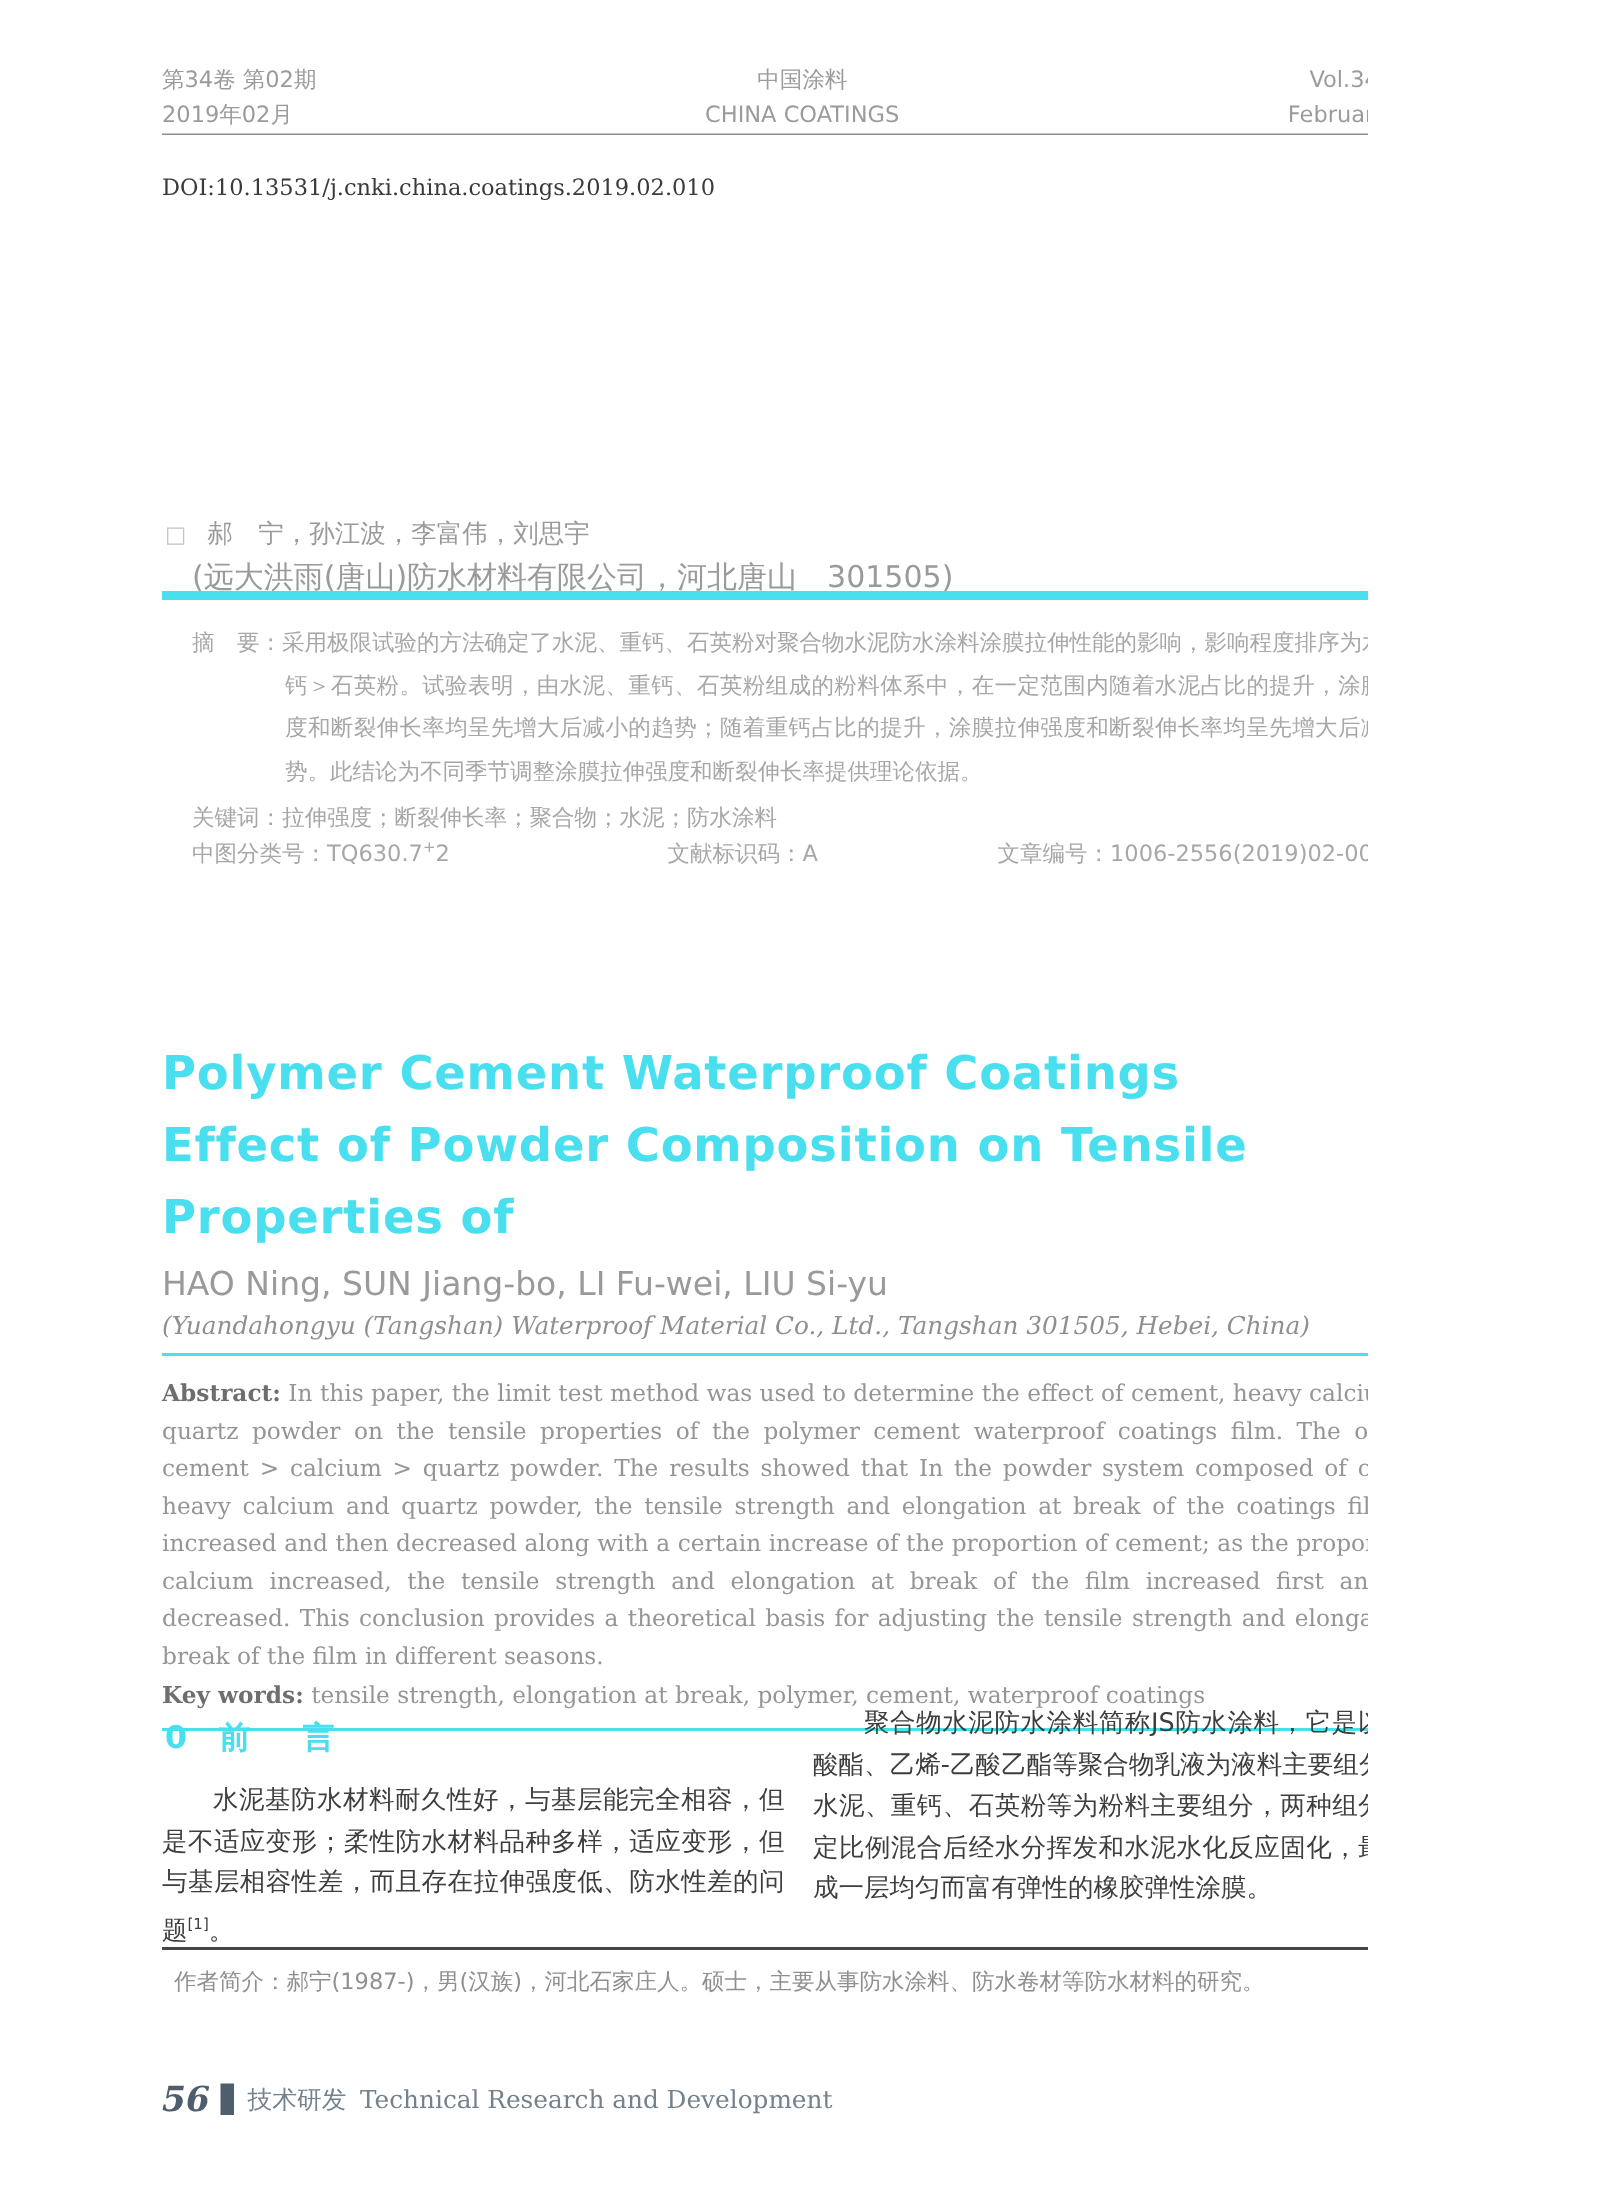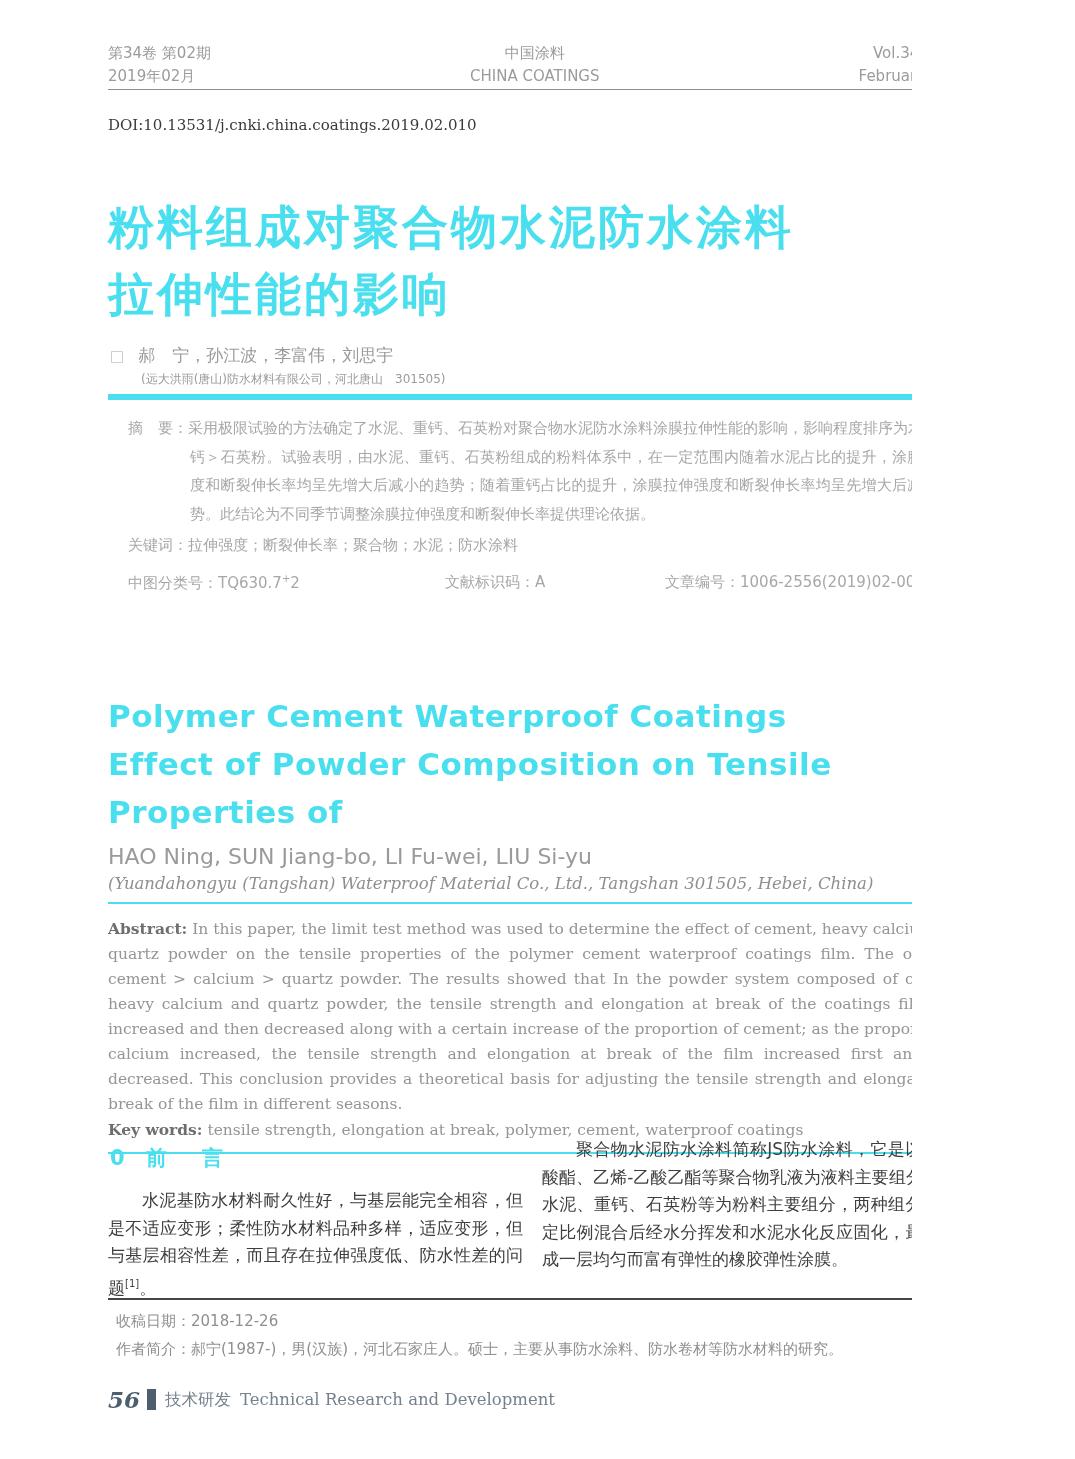--- a/index.html
+++ b/index.html
@@ -14,28 +14,28 @@
   .hdr .r { text-align:right; }
   .hdr-rule { position:absolute; left:108px; top:89px; width:860px; height:1px; background:#8d8d8d; }
   .doi { position:absolute; left:108px; top:96px; font-family:"DejaVu Serif","Liberation Serif",serif;
          font-size:15px; color:#3a3a3a;margin-top:20px; }
 
   
   .cn-title { position:absolute; left:108px; top:194px; color:var(--accent);
               font-size:46px; font-weight:bold; line-height:67px; letter-spacing:3px; }
   .cn-authors { position:absolute; left:110px; top:344px; font-size:17px; color:#9a9a9a; }
   .cn-authors .sq { color:#c4c4c4; margin-right:14px; font-size:15px; }
-  .cn-affil { position:absolute; left:141px; top:371px; font-size:12px; color:#9a9a9a; }
+  .cn-affil { position:absolute; left:128px; top:371px; font-size:20px; color:#9a9a9a; }
   .bar-thick { position:absolute; left:108px; top:394px; width:860px; height:6px; background:var(--accent); }
 
   
   .meta { position:absolute; left:128px; top:414px; width:840px; color:#a7a7a7; font-size:15px; }
   .cn-abs { line-height:28.5px; text-align:justify; padding-left:62px; text-indent:-62px; }
   .cn-kw  { margin-top:3px; line-height:28.5px; }
-  .clc-row { margin-top:13px; display:flex; }
+  .clc-row { display:flex; }
   .clc-row .i1 { width:317px; }
   .clc-row .i2 { width:220px; }
   sup { font-size:10px; }
 
   
   .en-block { position:absolute; left:108px; top:692px; width:860px; }
   .en-title { color:var(--accent); font-size:31px; font-weight:bold; line-height:48px; letter-spacing:.5px; }
   .en-authors { margin-top:8px; font-size:22px; color:#9a9a9a; }
   .en-affil { margin-top:5px; font-family:"DejaVu Serif","Liberation Serif",serif;
               font-style:italic; font-size:16.5px; color:#8f8f8f; }
@@ -77,24 +77,20 @@
       <div>CHINA COATINGS</div>
     </div>
     <div class="r">
       <div>Vol.34  No.02</div>
       <div>February  2019</div>
     </div>
   </div>
   <div class="hdr-rule"></div>
   <div class="doi">DOI:10.13531/j.cnki.china.coatings.2019.02.010</div>
 
-  <div class="cn-title">
-    <div>粉料组成对聚合物水泥防水涂料</div>
-    <div>拉伸性能的影响</div>
-  </div>
   <div class="cn-authors">
     <span class="sq">□</span><span>郝　宁，孙江波，李富伟，刘思宇</span>
   </div>
   <div class="cn-affil">(远大洪雨(唐山)防水材料有限公司，河北唐山　301505)</div>
   <div class="bar-thick"></div>
 
   <div class="meta">
     <div class="cn-abs">
       <span>摘　要：</span><span>采用极限试验的方法确定了水泥、重钙、石英粉对聚合物水泥防水涂料涂膜拉伸性能的影响，影响程度排序为水泥＞重钙＞石英粉。试验表明，由水泥、重钙、石英粉组成的粉料体系中，在一定范围内随着水泥占比的提升，涂膜拉伸强度和断裂伸长率均呈先增大后减小的趋势；随着重钙占比的提升，涂膜拉伸强度和断裂伸长率均呈先增大后减小的趋势。此结论为不同季节调整涂膜拉伸强度和断裂伸长率提供理论依据。</span>
     </div>
@@ -132,21 +128,20 @@
         <span>水泥基防水材料耐久性好，与基层能完全相容，但是不适应变形；柔性防水材料品种多样，适应变形，但与基层相容性差，而且存在拉伸强度低、防水性差的问题</span><sup>[1]</sup><span>。</span>
       </div>
     </div>
     <div class="col">
       <div class="para">聚合物水泥防水涂料简称JS防水涂料，它是以丙烯酸酯、乙烯-乙酸乙酯等聚合物乳液为液料主要组分，以水泥、重钙、石英粉等为粉料主要组分，两种组分按一定比例混合后经水分挥发和水泥水化反应固化，最终形成一层均匀而富有弹性的橡胶弹性涂膜。</div>
     </div>
   </div>
 
   <div class="footrule"></div>
   <div class="footnotes">
-    <div>收稿日期：2018-12-26</div>
     <div>作者简介：郝宁(1987-)，男(汉族)，河北石家庄人。硕士，主要从事防水涂料、防水卷材等防水材料的研究。</div>
   </div>
 
   <div class="pagefoot">
     <span class="pf-num">56</span>
     <span class="pf-bar"></span>
     <span class="pf-cn">技术研发</span>
     <span class="pf-en">Technical Research and Development</span>
   </div>
 

